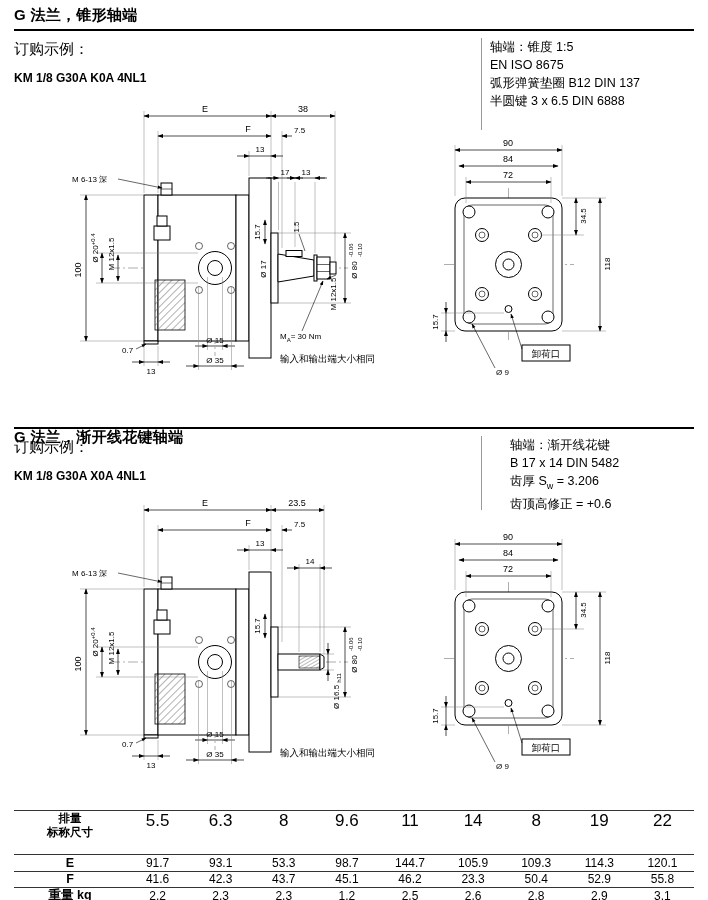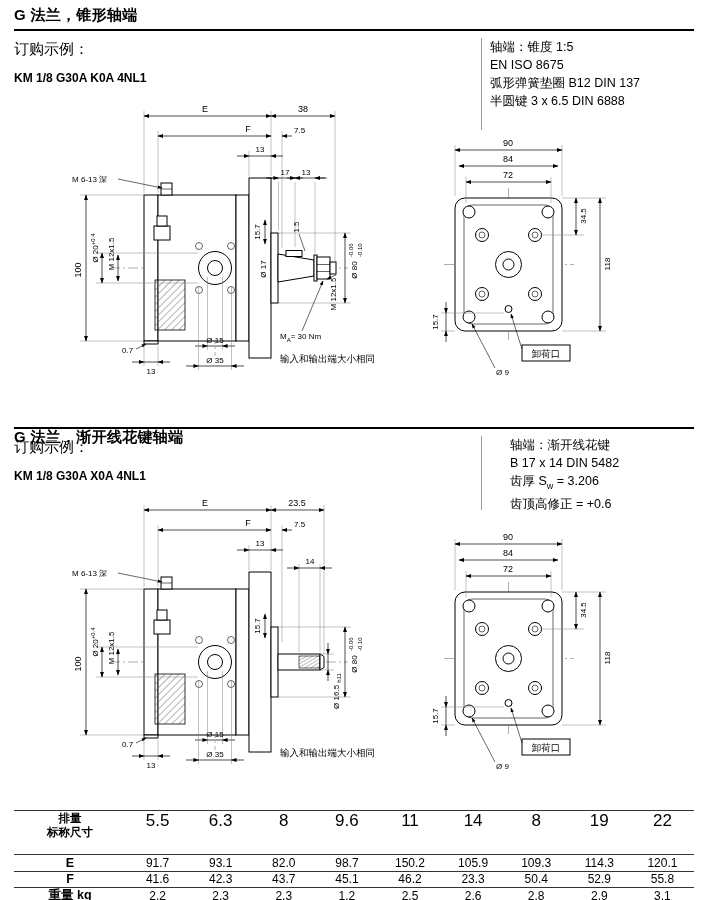--- a/index.html
+++ b/index.html
@@ -457,23 +457,23 @@
     <div class="tcell">11</div>
     <div class="tcell">14</div>
     <div class="tcell">8</div>
     <div class="tcell">19</div>
     <div class="tcell">22</div>
   </div>
   <div class="trow tdata">
     <div class="tlabel">E</div>
     <div class="tcell">91.7</div>
     <div class="tcell">93.1</div>
-    <div class="tcell">82.0</div>
+    <div class="tcell">53.3</div>
     <div class="tcell">98.7</div>
-    <div class="tcell">150.2</div>
+    <div class="tcell">144.7</div>
     <div class="tcell">105.9</div>
     <div class="tcell">109.3</div>
     <div class="tcell">114.3</div>
     <div class="tcell">120.1</div>
   </div>
   <div class="trow tdata">
     <div class="tlabel">F</div>
     <div class="tcell">41.6</div>
     <div class="tcell">42.3</div>
     <div class="tcell">43.7</div>

